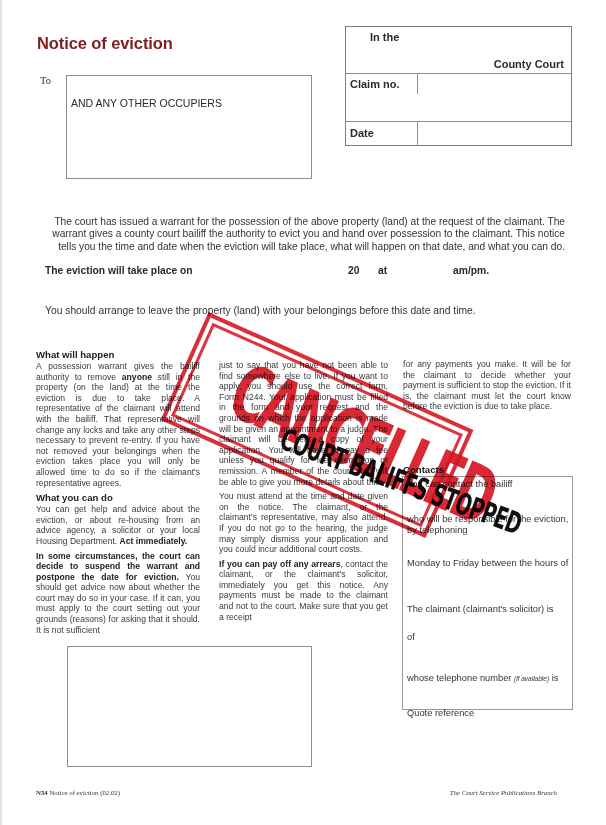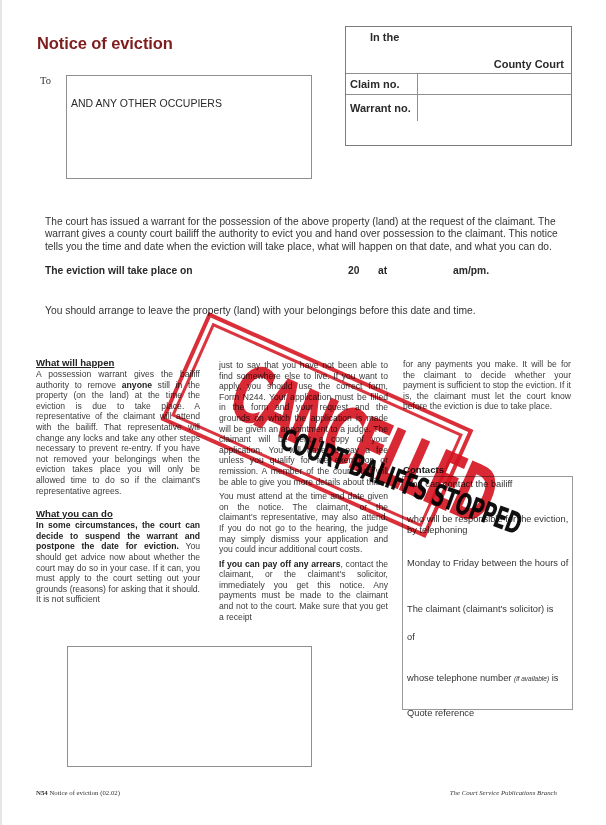--- a/index.html
+++ b/index.html
@@ -15,26 +15,26 @@
     .court-box { position: absolute; left: 345px; top: 26px; width: 227px; height: 120px; border: 1px solid #7d7d7d; }
     .court-box .inthe { position: absolute; left: 4px; top: 4px; font-size: 11px; font-weight: bold; color: #2a2a2a; padding-left: 20px; }
     .court-box .cc { position: absolute; right: 7px; top: 31px; font-size: 11px; font-weight: bold; color: #2a2a2a; }
     .court-row { position: absolute; left: 0; width: 225px; border-top: 1px solid #8f8f8f; }
     .court-row .lbl { position: absolute; left: 4px; font-size: 11px; font-weight: bold; color: #2a2a2a; }
     .court-row .divider { position: absolute; left: 71px; top: 0; width: 1px; height: 100%; background: #8f8f8f; }
     .r1 { top: 46px; height: 21px; } .r1 .lbl { top: 4px; }
     .r2 { top: 67px; height: 27px; } .r2 .lbl { top: 7px; }
     .r3 { top: 94px; height: 25px; } .r3 .lbl { top: 5px; }
 
-    .intro { position: absolute; left: 45px; top: 216px; width: 520px; font-size: 10.2px; line-height: 12.3px; color: #333; }
+    .intro { position: absolute; left: 45px; top: 216px; width: 520px; font-size: 10.2px; line-height: 12.3px; color: #333; text-align: right; }
     .eviction-line { position: absolute; top: 265px; font-size: 10.3px; font-weight: bold; color: #2a2a2a; }
     .leave { position: absolute; left: 45px; top: 305px; font-size: 10.3px; color: #333; }
 
     .col { position: absolute; font-size: 8.6px; line-height: 10.6px; color: #3a3a3a; text-align: justify; }
-    .col h3 { font-size: 9.6px; font-weight: bold; color: #222; margin: 12px 0 1px 0; line-height: 11px; text-decoration: underline; }
+    .col h3 { font-size: 9.6px; font-weight: bold; color: #222; margin: 4px 0 1px 0; line-height: 11px; }
     .col p { margin: 0 0 4px 0; }
     .col b { color: #222; }
     .col1 { left: 36px; top: 345px; width: 164px; }
     .col2 { left: 219px; top: 360px; width: 169px; }
     .col3 { left: 403px; top: 359px; width: 168px; }
 
     .contact-heading { position: absolute; left: 403px; top: 464px; font-size: 9.6px; font-weight: bold; color: #222; }
     .contact-box { position: absolute; left: 402px; top: 476px; width: 171px; height: 234px; border: 1px solid #9a9a9a; }
     .contact-box .ln { position: absolute; left: 4px; width: 164px; font-size: 9.3px; line-height: 11px; color: #333; }
     .contact-box .ln i { font-size: 6.5px; }
@@ -66,39 +66,40 @@
   <div class="occ">AND ANY OTHER OCCUPIERS</div>
 </div>
 
 <div class="court-box">
   <div class="inthe">In the</div>
   <div class="cc">County Court</div>
   <div class="court-row r1">
     <span class="lbl">Claim no.</span>
     <span class="divider"></span>
   </div>
-  <div class="court-row r2">
-    <span class="lbl">Warrant no.</span>
+  <div class="court-row r3">
+    <span class="lbl">Date</span>
     <span class="divider"></span>
   </div>
 </div>
 
 <div class="intro">The court has issued a warrant for the possession of the above property (land) at the request of the claimant. The warrant gives a county court bailiff the authority to evict you and hand over possession to the claimant. This notice tells you the time and date when the eviction will take place, what will happen on that date, and what you can do.</div>
 
 <div class="eviction-line" style="left:45px">The eviction will take place on</div>
 <div class="eviction-line" style="left:348px">20</div>
 <div class="eviction-line" style="left:378px">at</div>
 <div class="eviction-line" style="left:453px">am/pm.</div>
 
 <div class="leave">You should arrange to leave the property (land) with your belongings before this date and time.</div>
 
 <div class="col col1">
   <h3>What will happen</h3>
   <p><span>A possession warrant gives the bailiff authority to remove </span><b>anyone</b><span> still in the property (on the land) at the time the eviction is due to take place. A representative of the claimant will attend with the bailiff. That representative will change any locks and take any other steps necessary to prevent re-entry. If you have not removed your belongings when the eviction takes place you will only be allowed time to do so if the claimant's representative agrees.</span></p>
   <h3>What you can do</h3>
+  <p><span>You can get help and advice about the eviction, or about re-housing from an advice agency, a solicitor or your local Housing Department. </span><b>Act immediately.</b></p>
   <p><b>In some circumstances, the court can decide to suspend the warrant and postpone the date for eviction.</b><span> You should get advice now about whether the court may do so in your case. If it can, you must apply to the court setting out your grounds (reasons) for asking that it should. It is not sufficient</span></p>
 </div>
 
 <div class="col col2">
   <p>just to say that you have not been able to find somewhere else to live. If you want to apply, you should use the correct form, Form N244. Your application must be filled in the form and your request and the grounds on which the application is made will be given an appointment to a judge. The claimant will be sent a copy of your application. You will have to pay a fee unless you qualify for fee exemption or remission. A member of the court staff will be able to give you more details about this.</p>
   <p>You must attend at the time and date given on the notice. The claimant, or the claimant's representative, may also attend. If you do not go to the hearing, the judge may simply dismiss your application and you could incur additional court costs.</p>
   <p><b>If you can pay off any arrears</b><span>, contact the claimant, or the claimant's solicitor, immediately you get this notice. Any payments must be made to the claimant and not to the court. Make sure that you get a receipt</span></p>
 </div>
 
 <div class="col col3">

